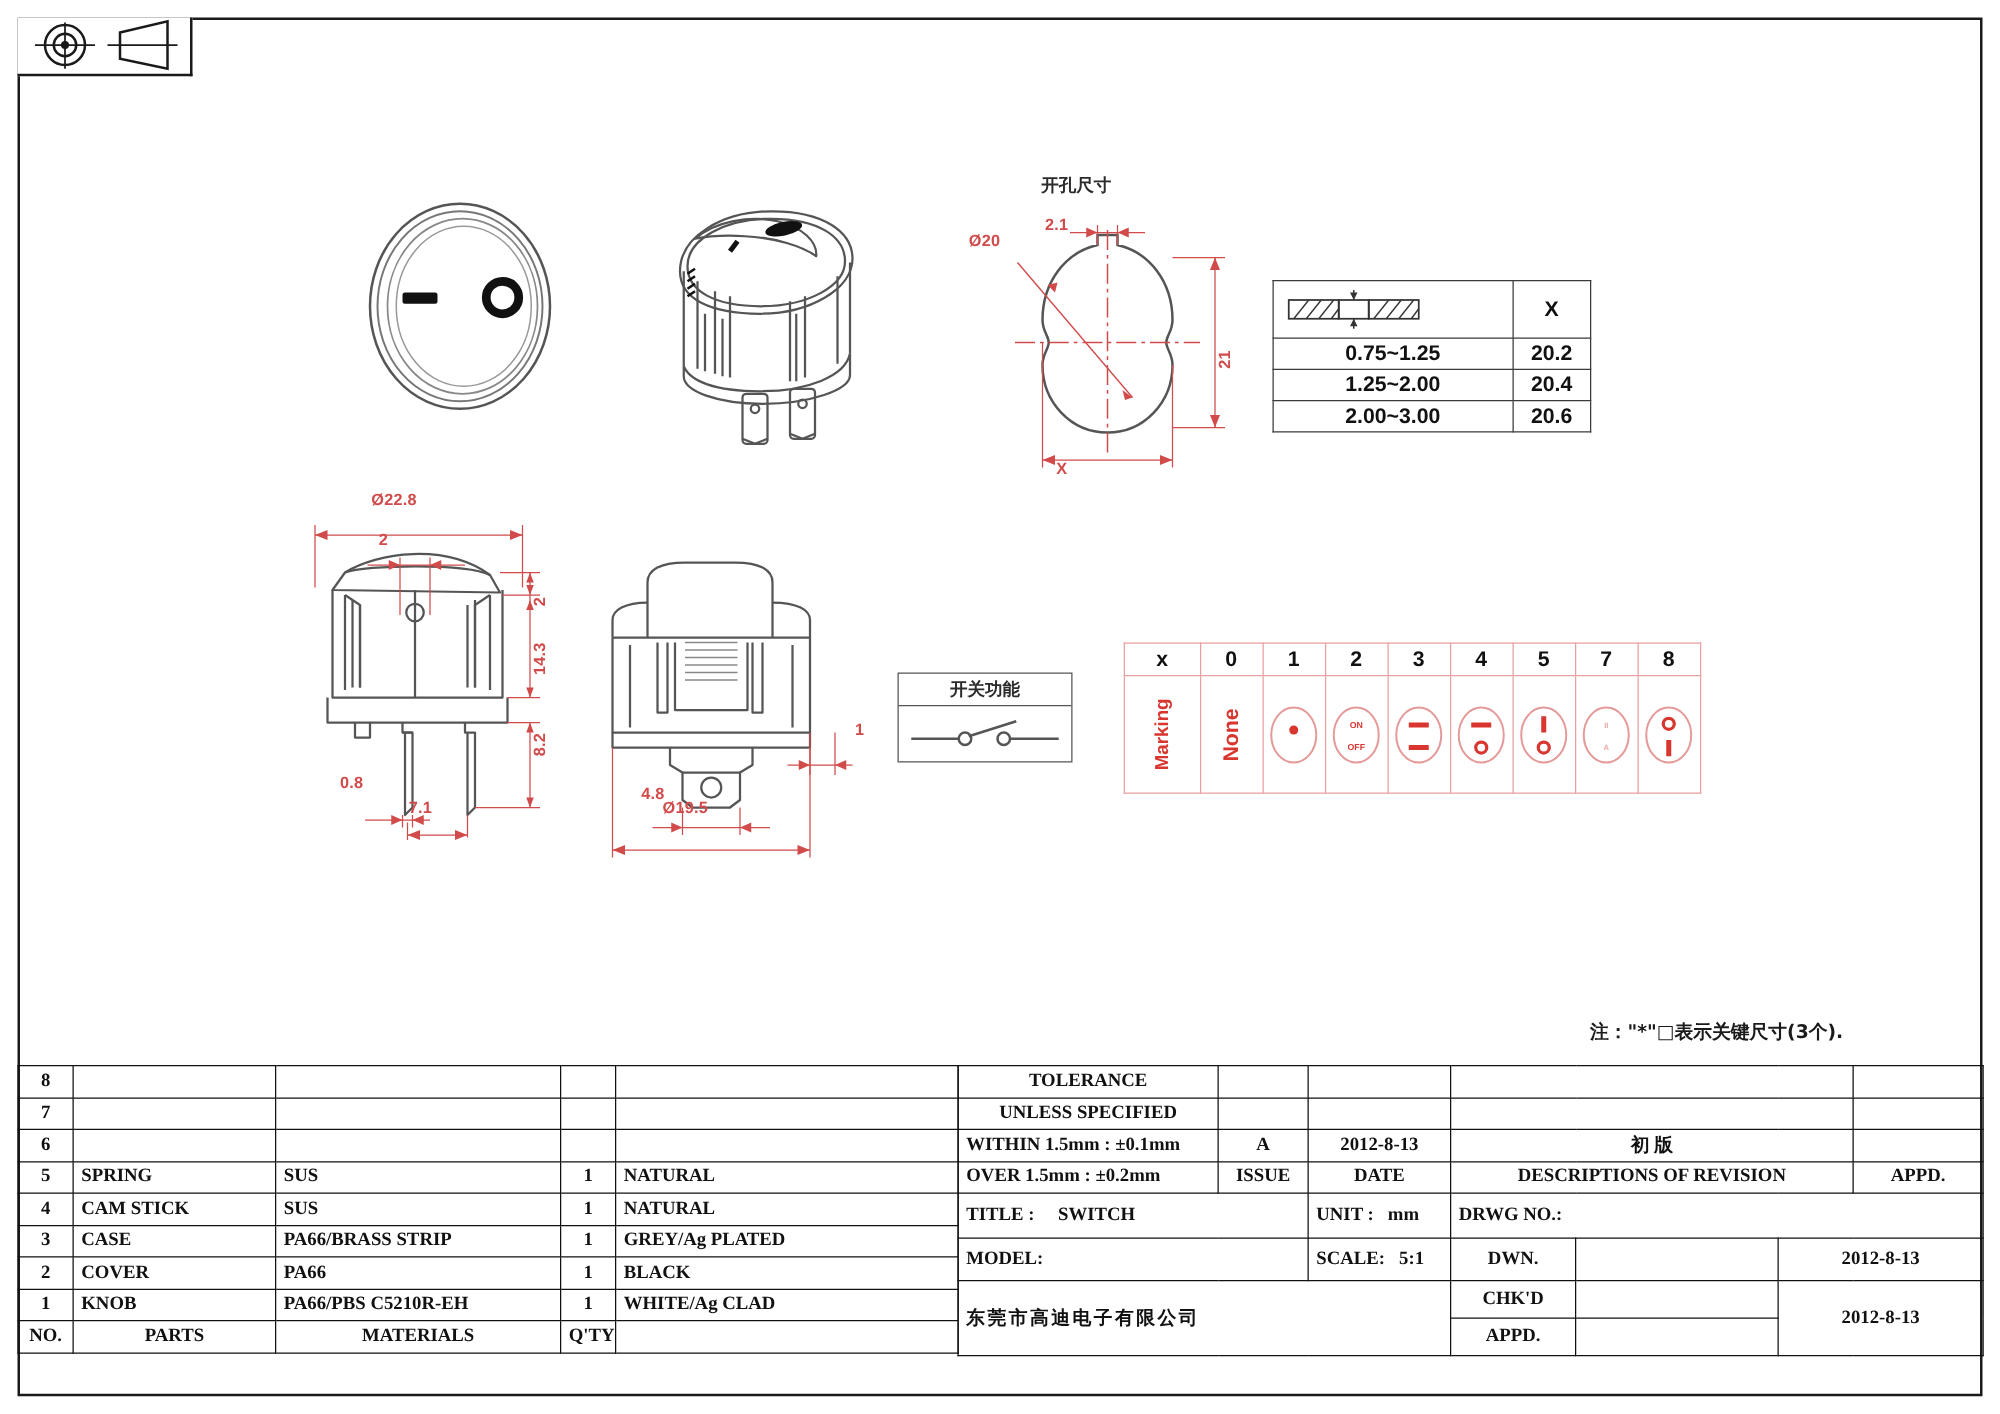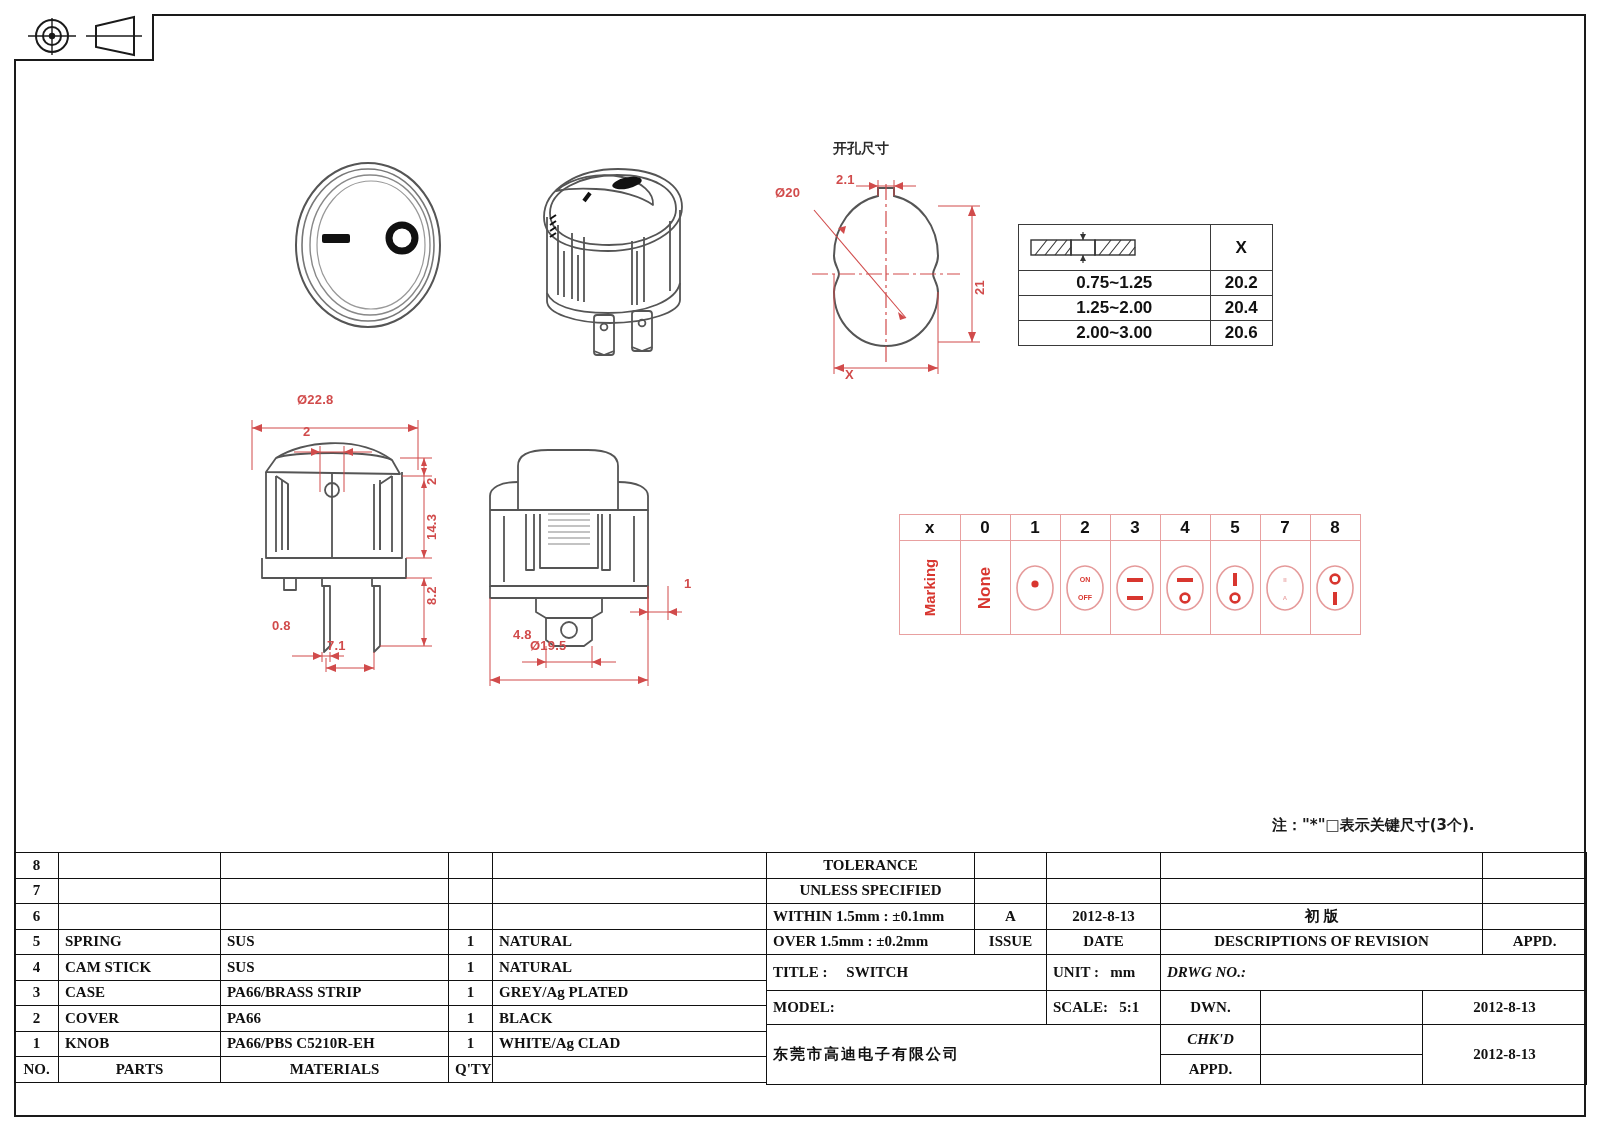--- a/index.html
+++ b/index.html
@@ -404,20 +404,33 @@
       <polygon points="20,240 30,236 30,244" fill="#d14b4b"></polygon>
       <polygon points="178,240 168,236 168,244" fill="#d14b4b"></polygon>
       <polygon points="178,172 169,168 169,176" fill="#d14b4b"></polygon>
       <polygon points="198,172 207,168 207,176" fill="#d14b4b"></polygon>
     </svg>
   </div>
   <div class="dim-text" style="left:513px; top:627px;">4.8</div>
   <div class="dim-text" style="left:530px; top:638px;">Ø19.5</div>
   <div class="dim-text" style="left:684px; top:576px;">1</div>
 
+  <div style="position:absolute; left:718px; top:538px; width:140px; height:72px;
+              border:1.8px solid #555; background:#fff;">
+    <div style="height:26px; border-bottom:1.8px solid #555; text-align:center;
+                font-family:'DejaVu Sans',sans-serif; font-weight:bold; font-size:14px;
+                color:#2b2b2b; line-height:26px;">开关功能</div>
+    <svg width="138" height="42" viewBox="0 0 138 42">
+      <line x1="10" y1="26" x2="48" y2="26" stroke="#555" stroke-width="2"></line>
+      <line x1="88" y1="26" x2="128" y2="26" stroke="#555" stroke-width="2"></line>
+      <circle cx="53" cy="26" r="5" fill="#fff" stroke="#555" stroke-width="2"></circle>
+      <circle cx="84" cy="26" r="5" fill="#fff" stroke="#555" stroke-width="2"></circle>
+      <line x1="56" y1="24" x2="94" y2="12" stroke="#555" stroke-width="2"></line>
+    </svg>
+  </div>
 
   <table class="mark-table">
     <tbody>
         <tr>
       <td class="num lead">x</td>
       <td class="num">0</td>
       <td class="num">1</td>
       <td class="num">2</td>
       <td class="num">3</td>
       <td class="num">4</td>
@@ -609,21 +622,21 @@
       <td colspan="2" style="height:36px;">
         <span>TITLE :</span>
         &nbsp;&nbsp;&nbsp;
         <span>SWITCH</span>
       </td>
       <td style="height:36px;margin-top:12px;">
         <span>UNIT :</span>
         &nbsp;
         <span>mm</span>
       </td>
-      <td colspan="4" style="height:36px;font-style:italic;">
+      <td colspan="4" style="height:36px;">
         <span>DRWG NO.:</span>
         <span></span>
       </td>
     </tr>
 
     <tr>
       <td colspan="2" style="height:34px;">
         <span>MODEL:</span>
         <span></span>
       </td>
@@ -632,21 +645,21 @@
         &nbsp;
         <span>5:1</span>
       </td>
       <td class="c" style="height:34px;">DWN.</td>
       <td style="height:34px;"></td>
       <td colspan="2" class="c" style="height:34px;">2012-8-13</td>
     </tr>
 
     <tr>
       <td colspan="3" rowspan="2" class="company" style="height:60px;">东莞市高迪电子有限公司</td>
-      <td class="c" style="height:30px;font-style:italic;">CHK'D</td>
+      <td class="c" style="height:30px;">CHK'D</td>
       <td style="height:30px;"></td>
       <td colspan="2" class="c" rowspan="2" style="height:60px;">2012-8-13</td>
     </tr>
 
     <tr>
       <td class="c" style="height:30px;">APPD.</td>
       <td style="height:30px;"></td>
     </tr>
   </tbody>
     </table>

